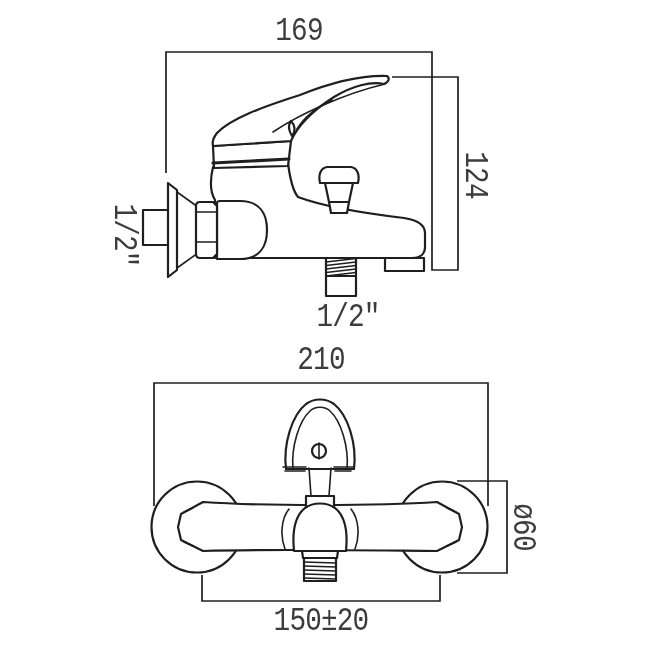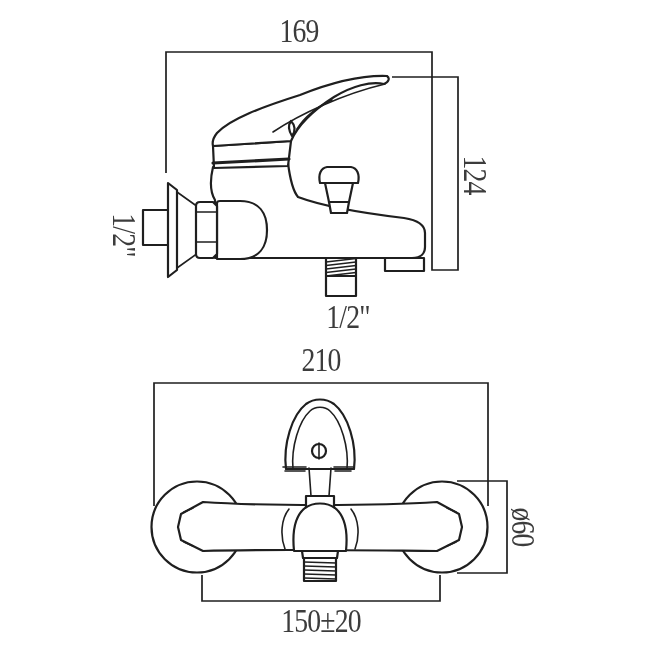--- a/index.html
+++ b/index.html
@@ -6,21 +6,21 @@
     --line:#1f1f1f;
     --label:#3c3c3c;
     --bg:#ffffff;
   }
   html,body{margin:0;padding:0;background:var(--bg);}
   .canvas{
     position:relative;
     width:558px;height:650px;
     background:var(--bg);
     overflow:hidden;
-    font-family:Liberation Serif, serif;
+    font-family:Liberation Mono, monospace;
   }
   svg{position:absolute;left:0;top:0;color:var(--line);}
   .obj{stroke:currentColor;stroke-width:2.2;fill:none;stroke-linecap:round;stroke-linejoin:round;}
   .objf{stroke:currentColor;stroke-width:2.2;fill:#ffffff;stroke-linecap:round;stroke-linejoin:round;}
   .dim{stroke:currentColor;stroke-width:1.7;fill:none;stroke-linecap:butt;stroke-linejoin:miter;}
   .thin{stroke:currentColor;stroke-width:1.6;fill:none;stroke-linecap:round;}
   .band{stroke:currentColor;stroke-width:3.2;fill:none;stroke-linecap:round;}
   .dim-label{
     position:absolute;
     color:var(--label);

